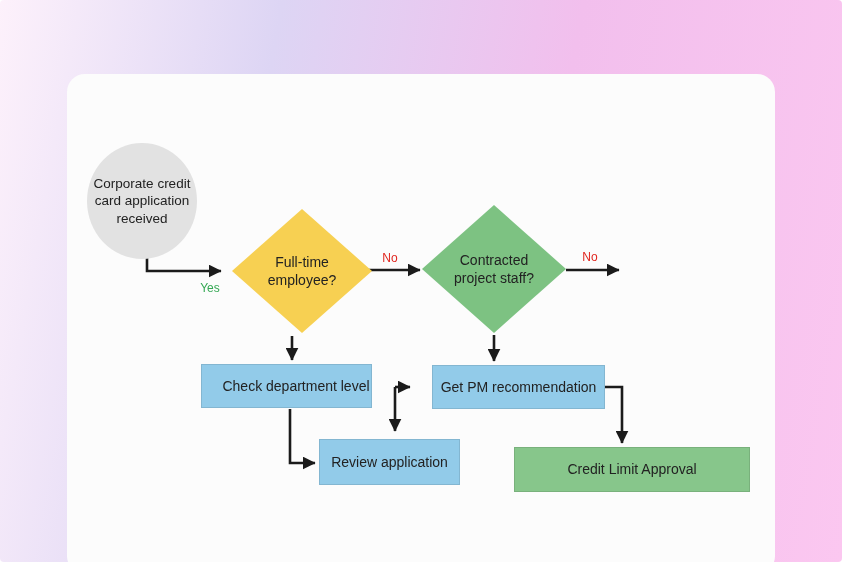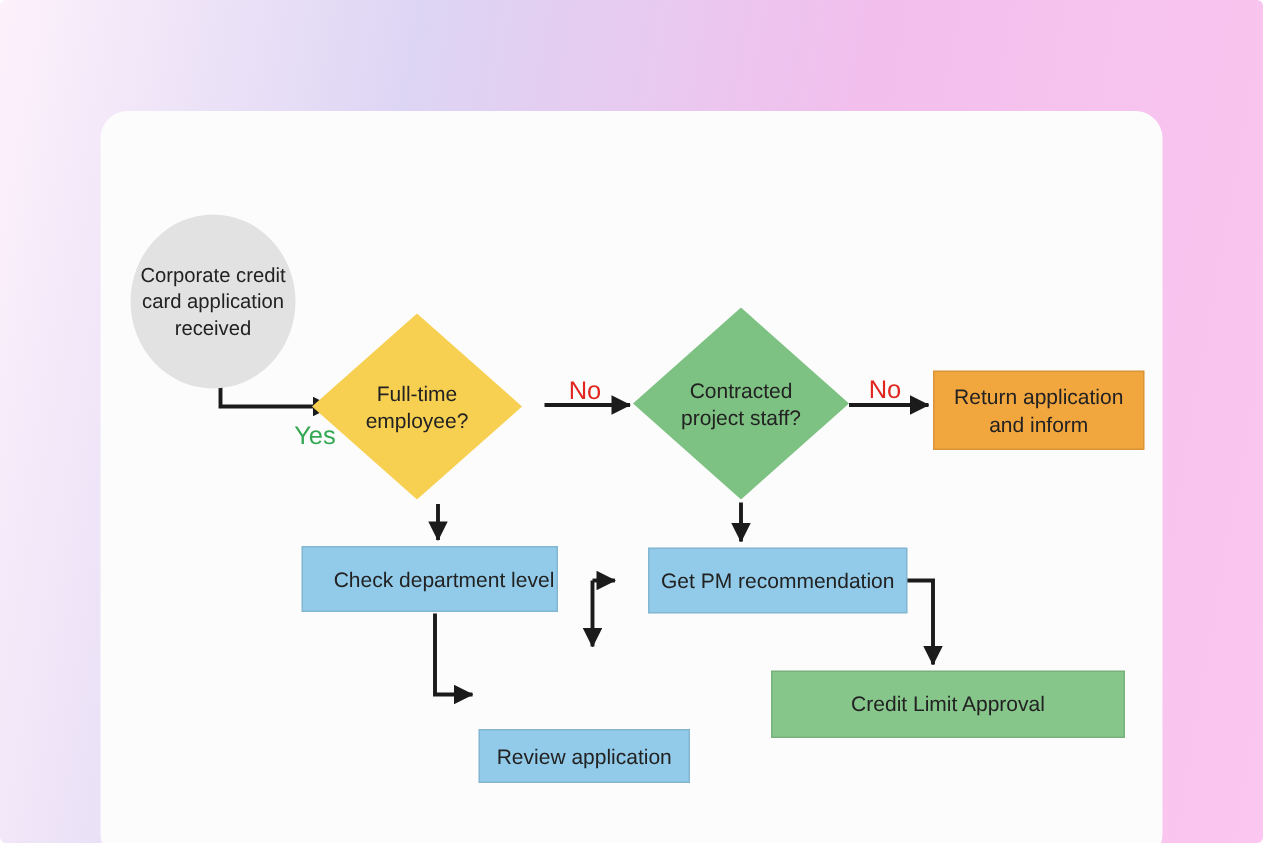--- a/index.html
+++ b/index.html
@@ -45,33 +45,33 @@
 
   .node--start {
     left: 87px; top: 143px;
     width: 110px; height: 116px;
     border-radius: 50%;
     font-size: 13.5px;
   }
   .node--start .node__label { width: 104px; }
 
   .node--diamond { clip-path: polygon(50% 0, 100% 50%, 50% 100%, 0 50%); }
-  .node--fulltime   { left: 208px; top: 209px; width: 140px; height: 124px; }
+  .node--fulltime   { left: 232px; top: 209px; width: 140px; height: 124px; }
   .node--contracted { left: 422px; top: 205px; width: 144px; height: 128px; }
 
   .node--box { border: 1px solid rgba(0,0,0,0.10); }
   .node--return     { left: 622px; top: 247px; width: 141px; height: 53px; }
   .node--check-dept { left: 201px; top: 364px; width: 171px; height: 44px; padding-left: 19px; }
   .node--get-pm     { left: 432px; top: 365px; width: 173px; height: 44px; }
-  .node--review     { left: 319px; top: 439px; width: 141px; height: 36px; margin-top: 47px; }
+  .node--review     { left: 319px; top: 439px; width: 141px; height: 46px; }
   .node--credit     { left: 514px; top: 447px; width: 236px; height: 45px; }
 
   .edge-label {
     position: absolute;
-    font-size: 17px;
+    font-size: 12px;
     font-weight: 500;
     text-align: center;
     width: 36px;
   }
   .edge-label--yes { left: 192px; top: 281px; }
   .edge-label--no1 { left: 372px; top: 251px; }
   .edge-label--no2 { left: 572px; top: 250px; }
 </style>
 </head>
 <body>
@@ -102,23 +102,20 @@
   </div>
 
   <div class="node node--diamond node--fulltime" style="background: rgb(247, 208, 82);">
     <span class="node__label" style="width:100px">Full-time employee?</span>
   </div>
 
   <div class="node node--diamond node--contracted" style="background: rgb(125, 194, 130);">
     <span class="node__label" style="width:110px">Contracted project staff?</span>
   </div>
 
-  <div class="node node--box node--return" style="background: rgb(242, 166, 62);">
-    <span class="node__label" style="width:130px">Return application and inform</span>
-  </div>
 
   <div class="node node--box node--check-dept" style="background: rgb(146, 203, 233);">
     <span class="node__label">Check department level</span>
   </div>
 
   <div class="node node--box node--get-pm" style="background: rgb(146, 203, 233);">
     <span class="node__label">Get PM recommendation</span>
   </div>
 
   <div class="node node--box node--review" style="background: rgb(146, 203, 233);">

